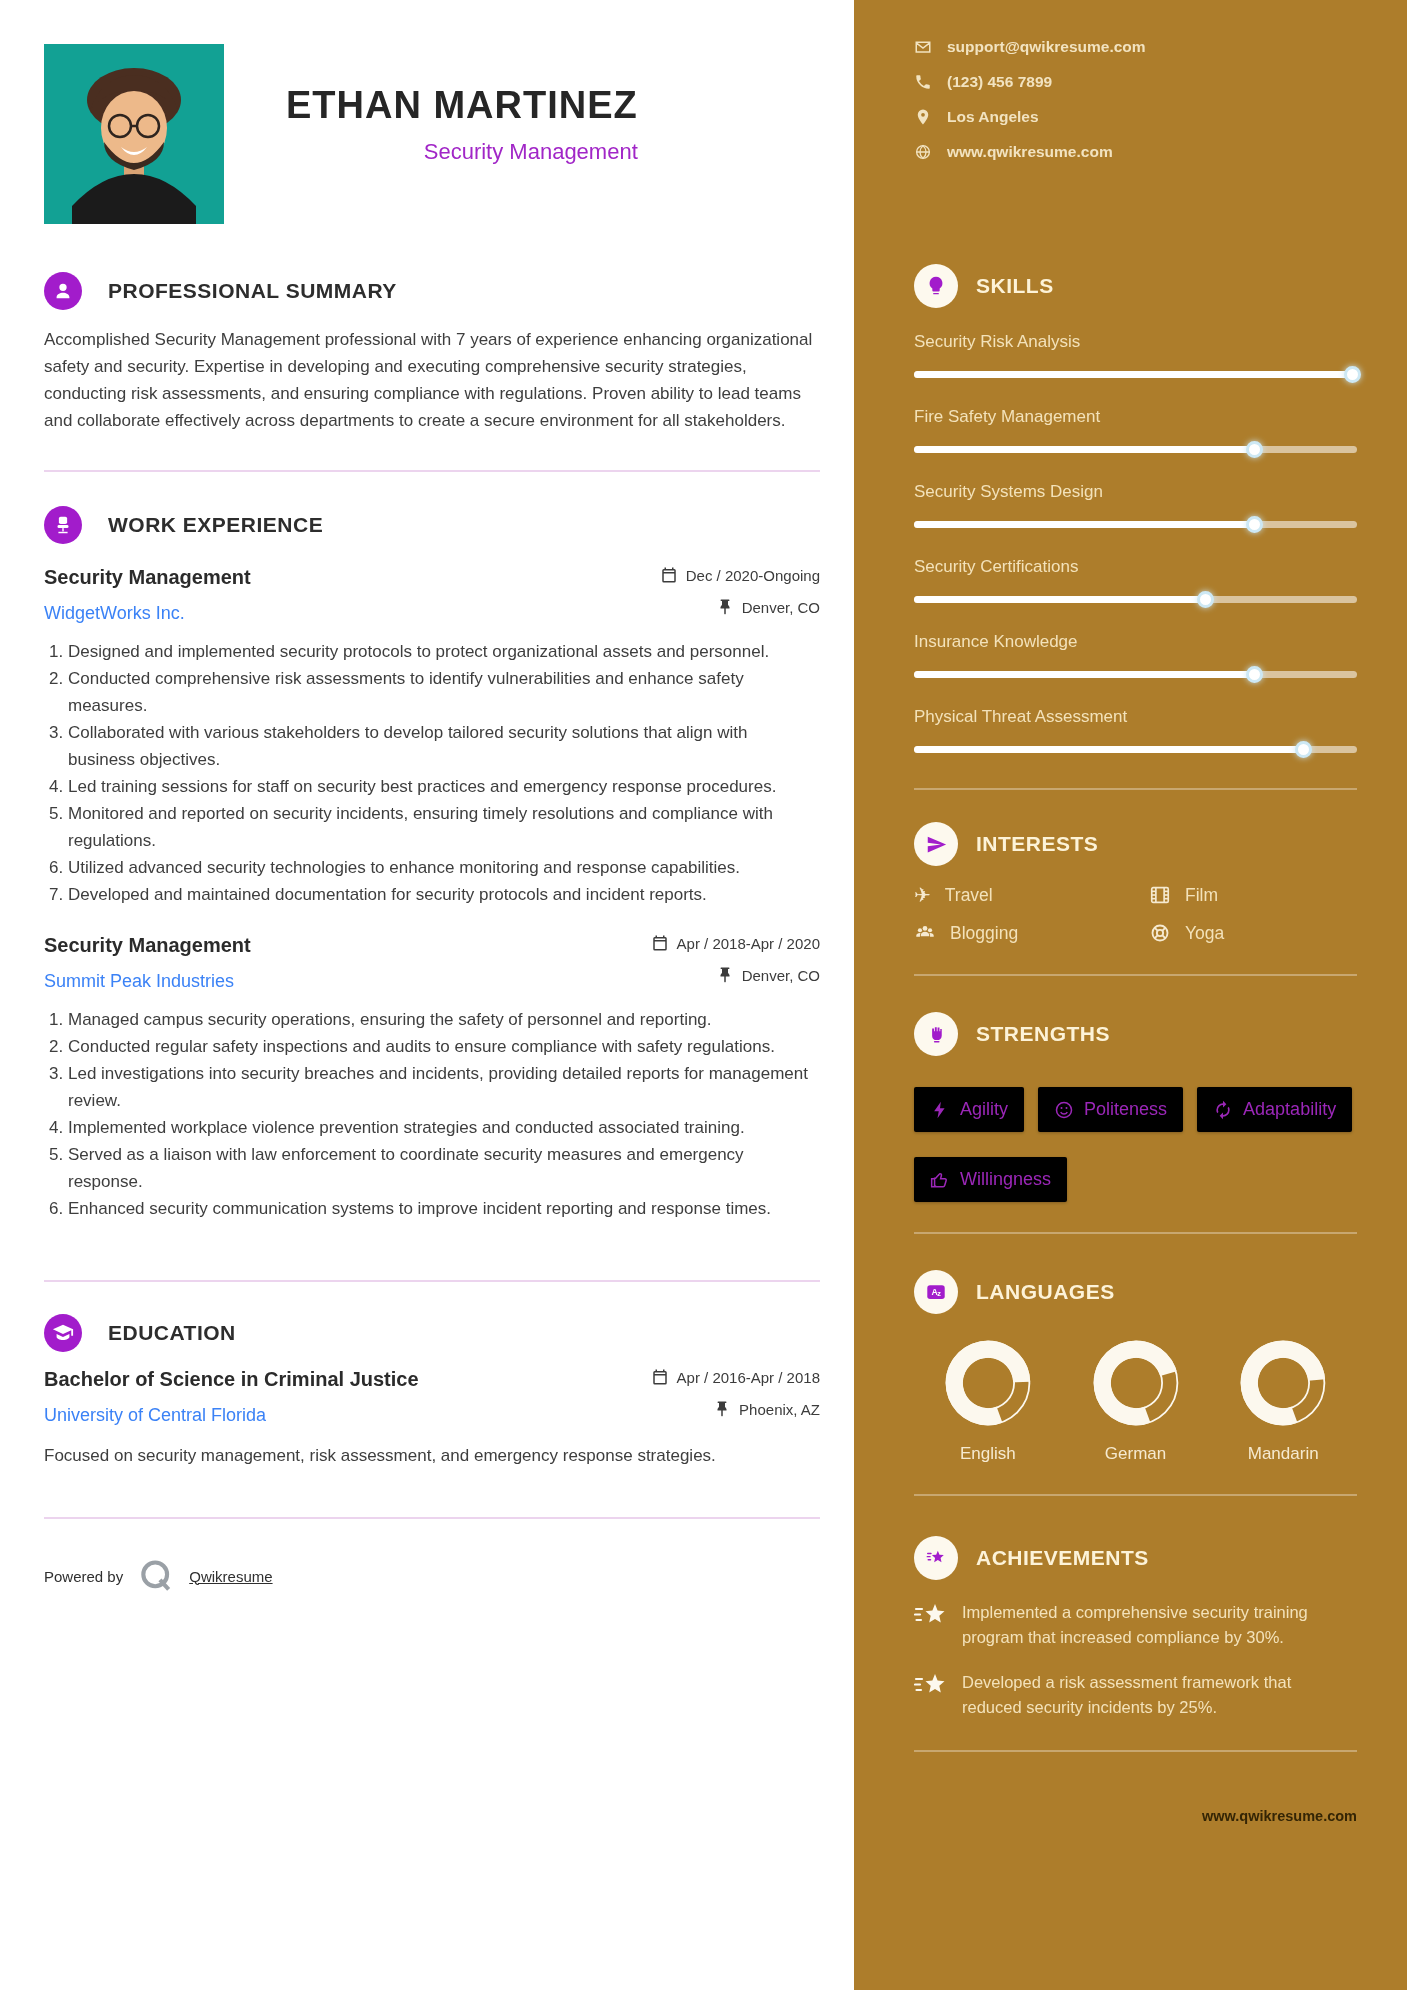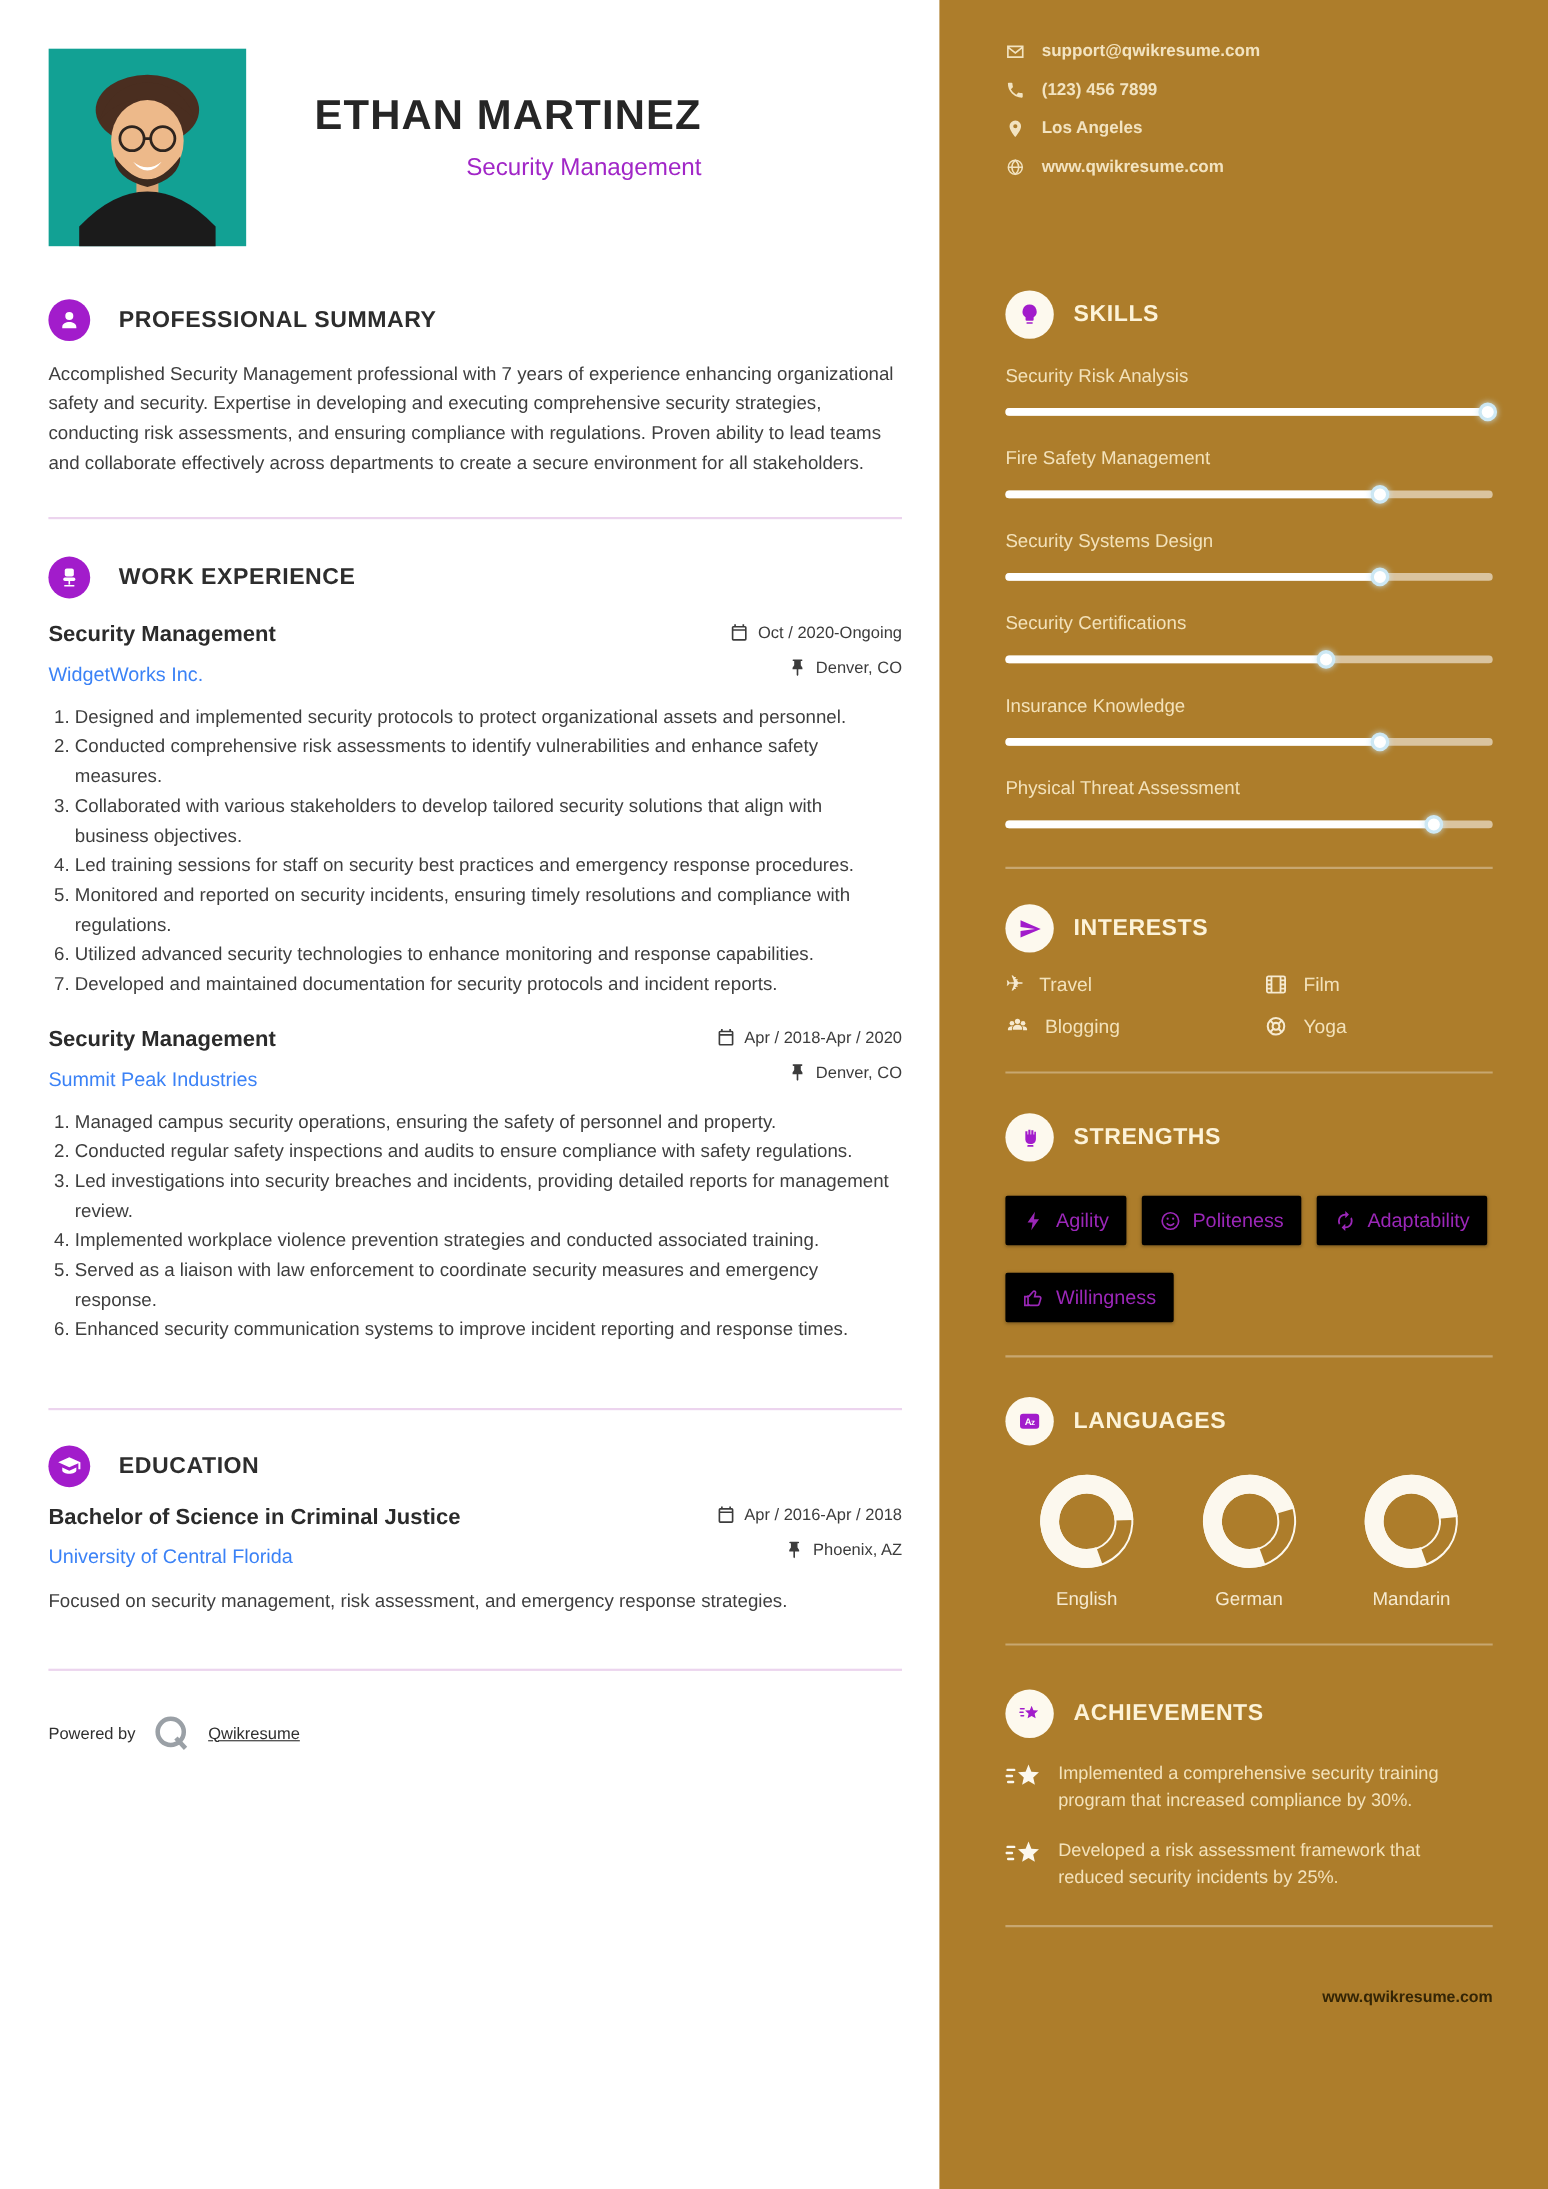--- a/index.html
+++ b/index.html
@@ -147,21 +147,21 @@
         <div class="job-head">
           <div>
             <h3 class="job-title">Security Management</h3>
             <div class="job-company">WidgetWorks Inc.</div>
           </div>
           <div class="job-meta">
             <div class="meta-row">
               <svg class="c-icon" viewBox="0 0 24 24" width="16" height="16">
                   <path fill="#3c3c3c" d="M19 4h-1V2h-2v2H8V2H6v2H5a2 2 0 0 0-2 2v14a2 2 0 0 0 2 2h14a2 2 0 0 0 2-2V6a2 2 0 0 0-2-2zm0 16H5V10h14zM5 8V6h14v2z"></path>
                 </svg>
-              <span>Oct / 2020-Ongoing</span>
+              <span>Dec / 2020-Ongoing</span>
             </div>
             <div class="meta-row">
               <svg class="c-icon" viewBox="0 0 24 24" width="16" height="16">
                   <path fill="#3c3c3c" d="M16 9V4h1a1 1 0 0 0 0-2H7a1 1 0 0 0 0 2h1v5l-2 3v2h5v7l1 1 1-1v-7h5v-2z"></path>
                 </svg>
               <span>Denver, CO</span>
             </div>
           </div>
         </div>
         <ol class="job-bullets">
@@ -190,21 +190,21 @@
             </div>
             <div class="meta-row">
               <svg class="c-icon" viewBox="0 0 24 24" width="16" height="16">
                   <path fill="#3c3c3c" d="M16 9V4h1a1 1 0 0 0 0-2H7a1 1 0 0 0 0 2h1v5l-2 3v2h5v7l1 1 1-1v-7h5v-2z"></path>
                 </svg>
               <span>Denver, CO</span>
             </div>
           </div>
         </div>
         <ol class="job-bullets">
-          <li>Managed campus security operations, ensuring the safety of personnel and property.</li>
+          <li>Managed campus security operations, ensuring the safety of personnel and reporting.</li>
           <li>Conducted regular safety inspections and audits to ensure compliance with safety regulations.</li>
           <li>Led investigations into security breaches and incidents, providing detailed reports for management review.</li>
           <li>Implemented workplace violence prevention strategies and conducted associated training.</li>
           <li>Served as a liaison with law enforcement to coordinate security measures and emergency response.</li>
           <li>Enhanced security communication systems to improve incident reporting and response times.</li>
         </ol>
       </article>
     </section>
 
     <hr class="pink-divider pre-edu">

